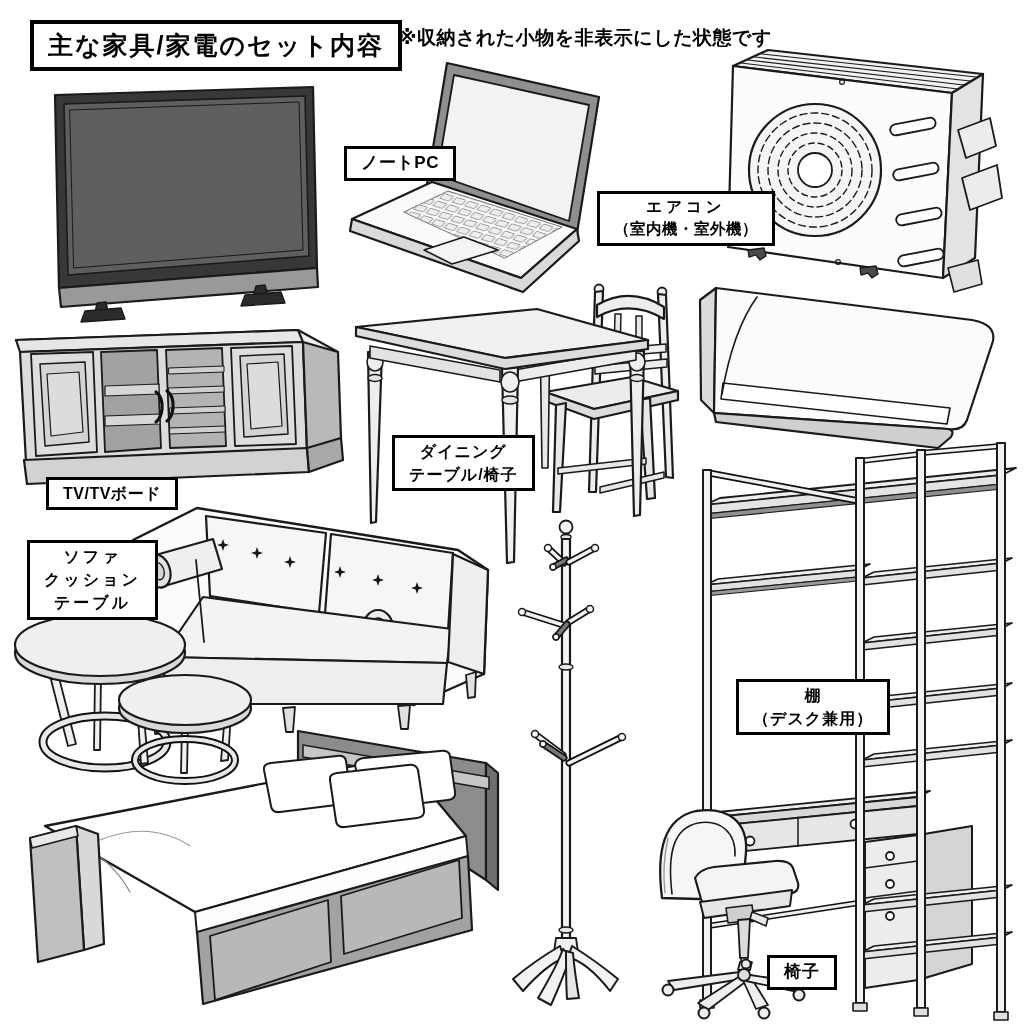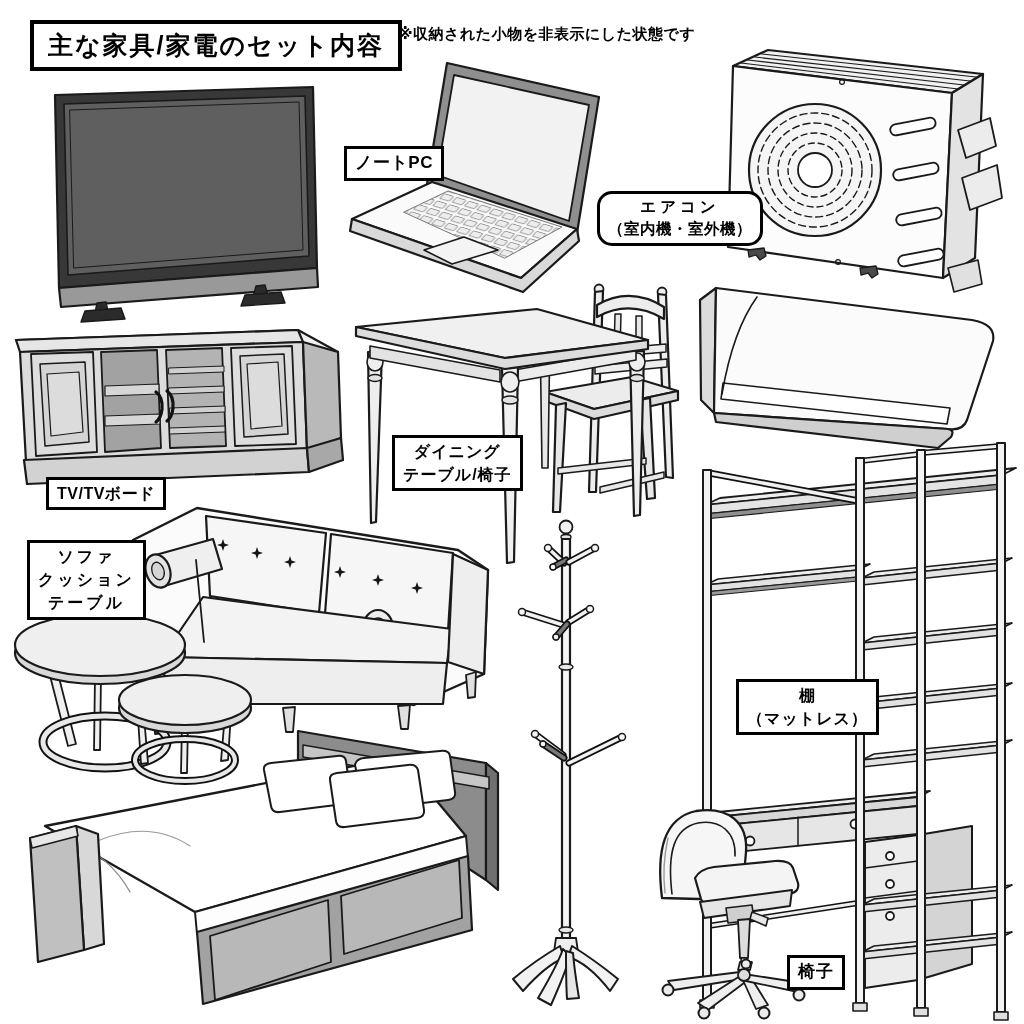--- a/index.html
+++ b/index.html
@@ -1,28 +1,28 @@
 <!DOCTYPE html>
 <html><head>
 <meta charset="utf-8">
 <style>
   html,body{margin:0;padding:0;background:#ffffff;}
   body{width:1024px;height:1024px;position:relative;overflow:hidden;
        font-family:"Liberation Sans","DejaVu Sans",sans-serif;color:#000;}
   .stage{position:absolute;left:0;top:0;width:812px;height:1024px;}
   svg.scene{position:absolute;left:0;top:0;}
   .lbl{position:absolute;background:#fff;border:3px solid #000;font-weight:700;
-       text-align:center;padding:2px 8px;font-size:16px;line-height:1.45;
+       text-align:center;padding:2px 14px;font-size:16px;line-height:1.45;
        letter-spacing:2px;white-space:nowrap;z-index:5;}
   .lbl .ln{white-space:nowrap;}
   .title-box{position:absolute;left:30px;top:20px;border:4px solid #000;background:#fff;
        font-size:25px;font-weight:700;padding:5px 14px;letter-spacing:2px;z-index:6;white-space:nowrap;}
-  .note{position:absolute;left:398px;top:25px;font-size:15px;font-weight:700;
+  .note{position:absolute;left:398px;top:25px;font-size:19px;font-weight:700;
        letter-spacing:0.5px;z-index:6;white-space:nowrap;}
-  .lbl.small{font-size:15.5px;letter-spacing:0.5px;border-radius:15px;}
+  .lbl.small{font-size:15.5px;letter-spacing:0.5px;}
   .wide{letter-spacing:4px;}
 </style>
 </head>
 <body>
 
 <div class="stage">
 
 <svg class="scene" width="1024" height="1024" viewBox="0 0 1024 1024">
   <defs>
     <pattern id="keys" width="13" height="9" patternUnits="userSpaceOnUse" patternTransform="rotate(17) skewX(-26)">
@@ -357,19 +357,19 @@
 
   <div class="lbl" style="left:27px;top:540px;letter-spacing:3px">
     <div class="ln">ソファ</div>
     <div class="ln">クッション</div>
     <div class="ln">テーブル</div>
   </div>
 
 
   <div class="lbl" style="left:736px;top:679px;letter-spacing:1px">
     <div class="ln">棚</div>
-    <div class="ln">（マットレス）</div>
+    <div class="ln">（デスク兼用）</div>
   </div>
 
 
-  <div class="lbl" style="left:787px;top:955px;font-size:17px;letter-spacing:1px">椅子</div>
+  <div class="lbl" style="left:767px;top:955px;font-size:17px;letter-spacing:1px">椅子</div>
 
 </div>
 
 </body></html>

